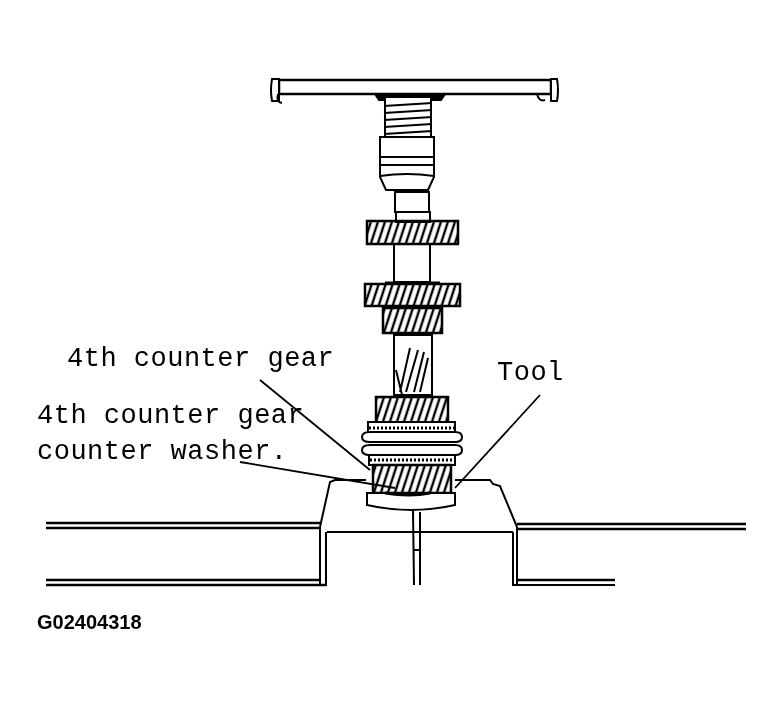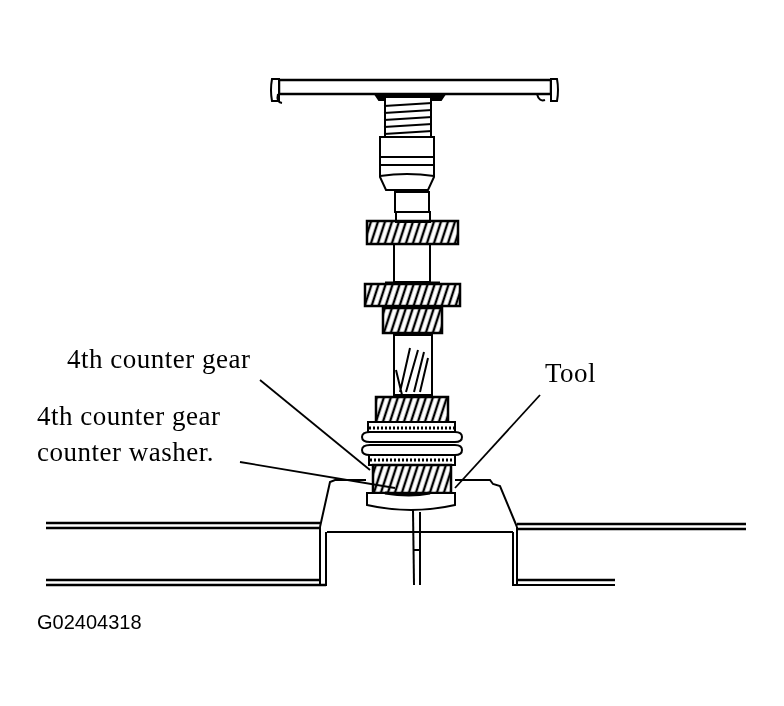--- a/index.html
+++ b/index.html
@@ -1,19 +1,19 @@
 <!DOCTYPE html>
 <html><head>
 <meta charset="utf-8">
 <style>
   html, body { margin: 0; padding: 0; background: #ffffff; }
   body { width: 784px; height: 706px; position: relative; overflow: hidden; font-family: "Liberation Sans", sans-serif; }
   #diagram { position: absolute; left: 0; top: 0; }
-  .label { position: absolute; color: #000; font-family: Liberation Serif, serif; font-size: 27px; line-height: 30px; letter-spacing: 0.5px; white-space: nowrap; }
-  .figid { position: absolute; color: #000; font-family: "Liberation Sans", sans-serif; font-weight: normal; font-size: 20px; white-space: nowrap; }
+  .label { position: absolute; color: #000; font-family: Liberation Mono, monospace; font-size: 27px; line-height: 30px; letter-spacing: 0.5px; white-space: nowrap; }
+  .figid { position: absolute; color: #000; font-family: "Liberation Sans", sans-serif; font-weight: bold; font-size: 20px; white-space: nowrap; }
 </style>
 </head>
 <body>
 
 <svg id="diagram" width="784" height="706" viewBox="0 0 784 706" xmlns="http://www.w3.org/2000/svg" fill="none" stroke="#000" stroke-width="2">
   <defs>
     <pattern id="hatch" patternUnits="userSpaceOnUse" width="7" height="10" patternTransform="skewX(-18)">
       <line x1="2" y1="0" x2="2" y2="10" stroke="#000" stroke-width="2.5"></line>
     </pattern>
   </defs>
@@ -103,14 +103,14 @@
   <g stroke-width="1.8">
     <line x1="260" y1="380" x2="370" y2="470"></line>
     <line x1="240" y1="462" x2="395" y2="488"></line>
     <line x1="540" y1="395" x2="455" y2="488"></line>
   </g>
 </svg>
 
 <div class="label" style="left:67px; top:344px;">4th counter gear</div>
 <div class="label" style="left:37px; top:401px;">4th counter gear</div>
 <div class="label" style="left:37px; top:437px;">counter washer.</div>
-<div class="label" style="left:545px; top:358px;">Tool</div>
+<div class="label" style="left:497px; top:358px;">Tool</div>
 <div class="figid" style="left:37px; top:611px;">G02404318</div>
 
 </body></html>

